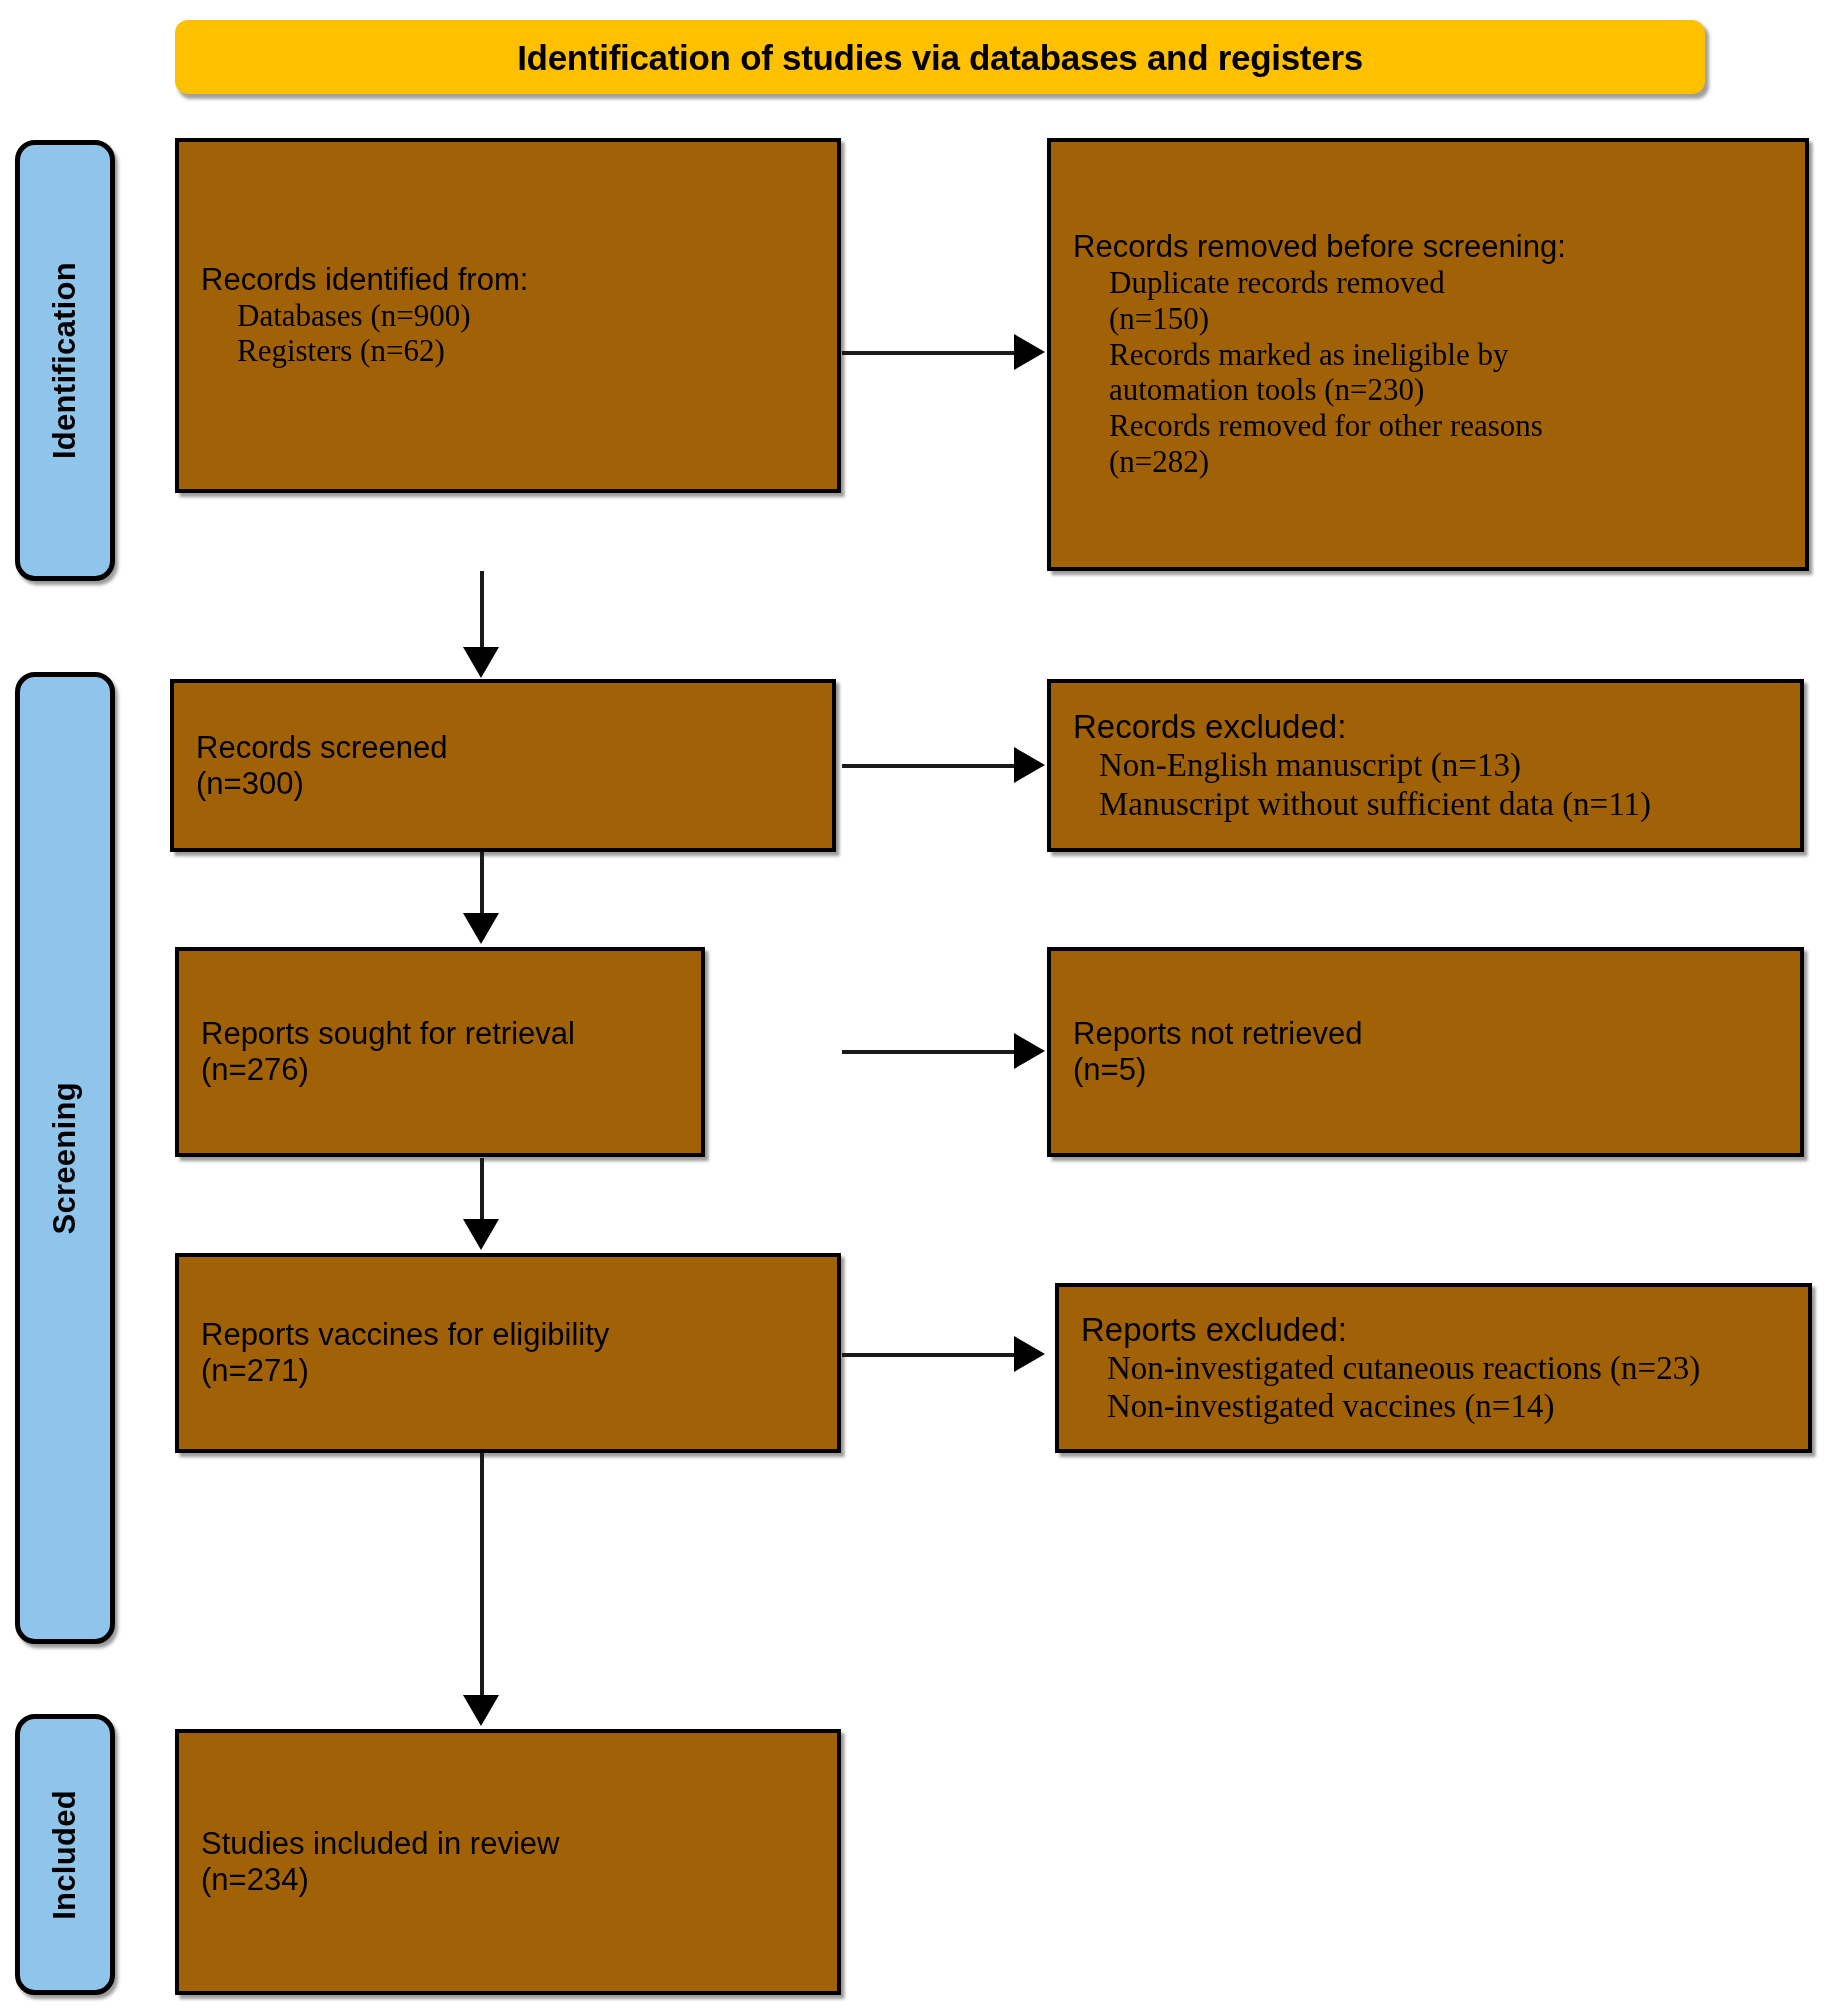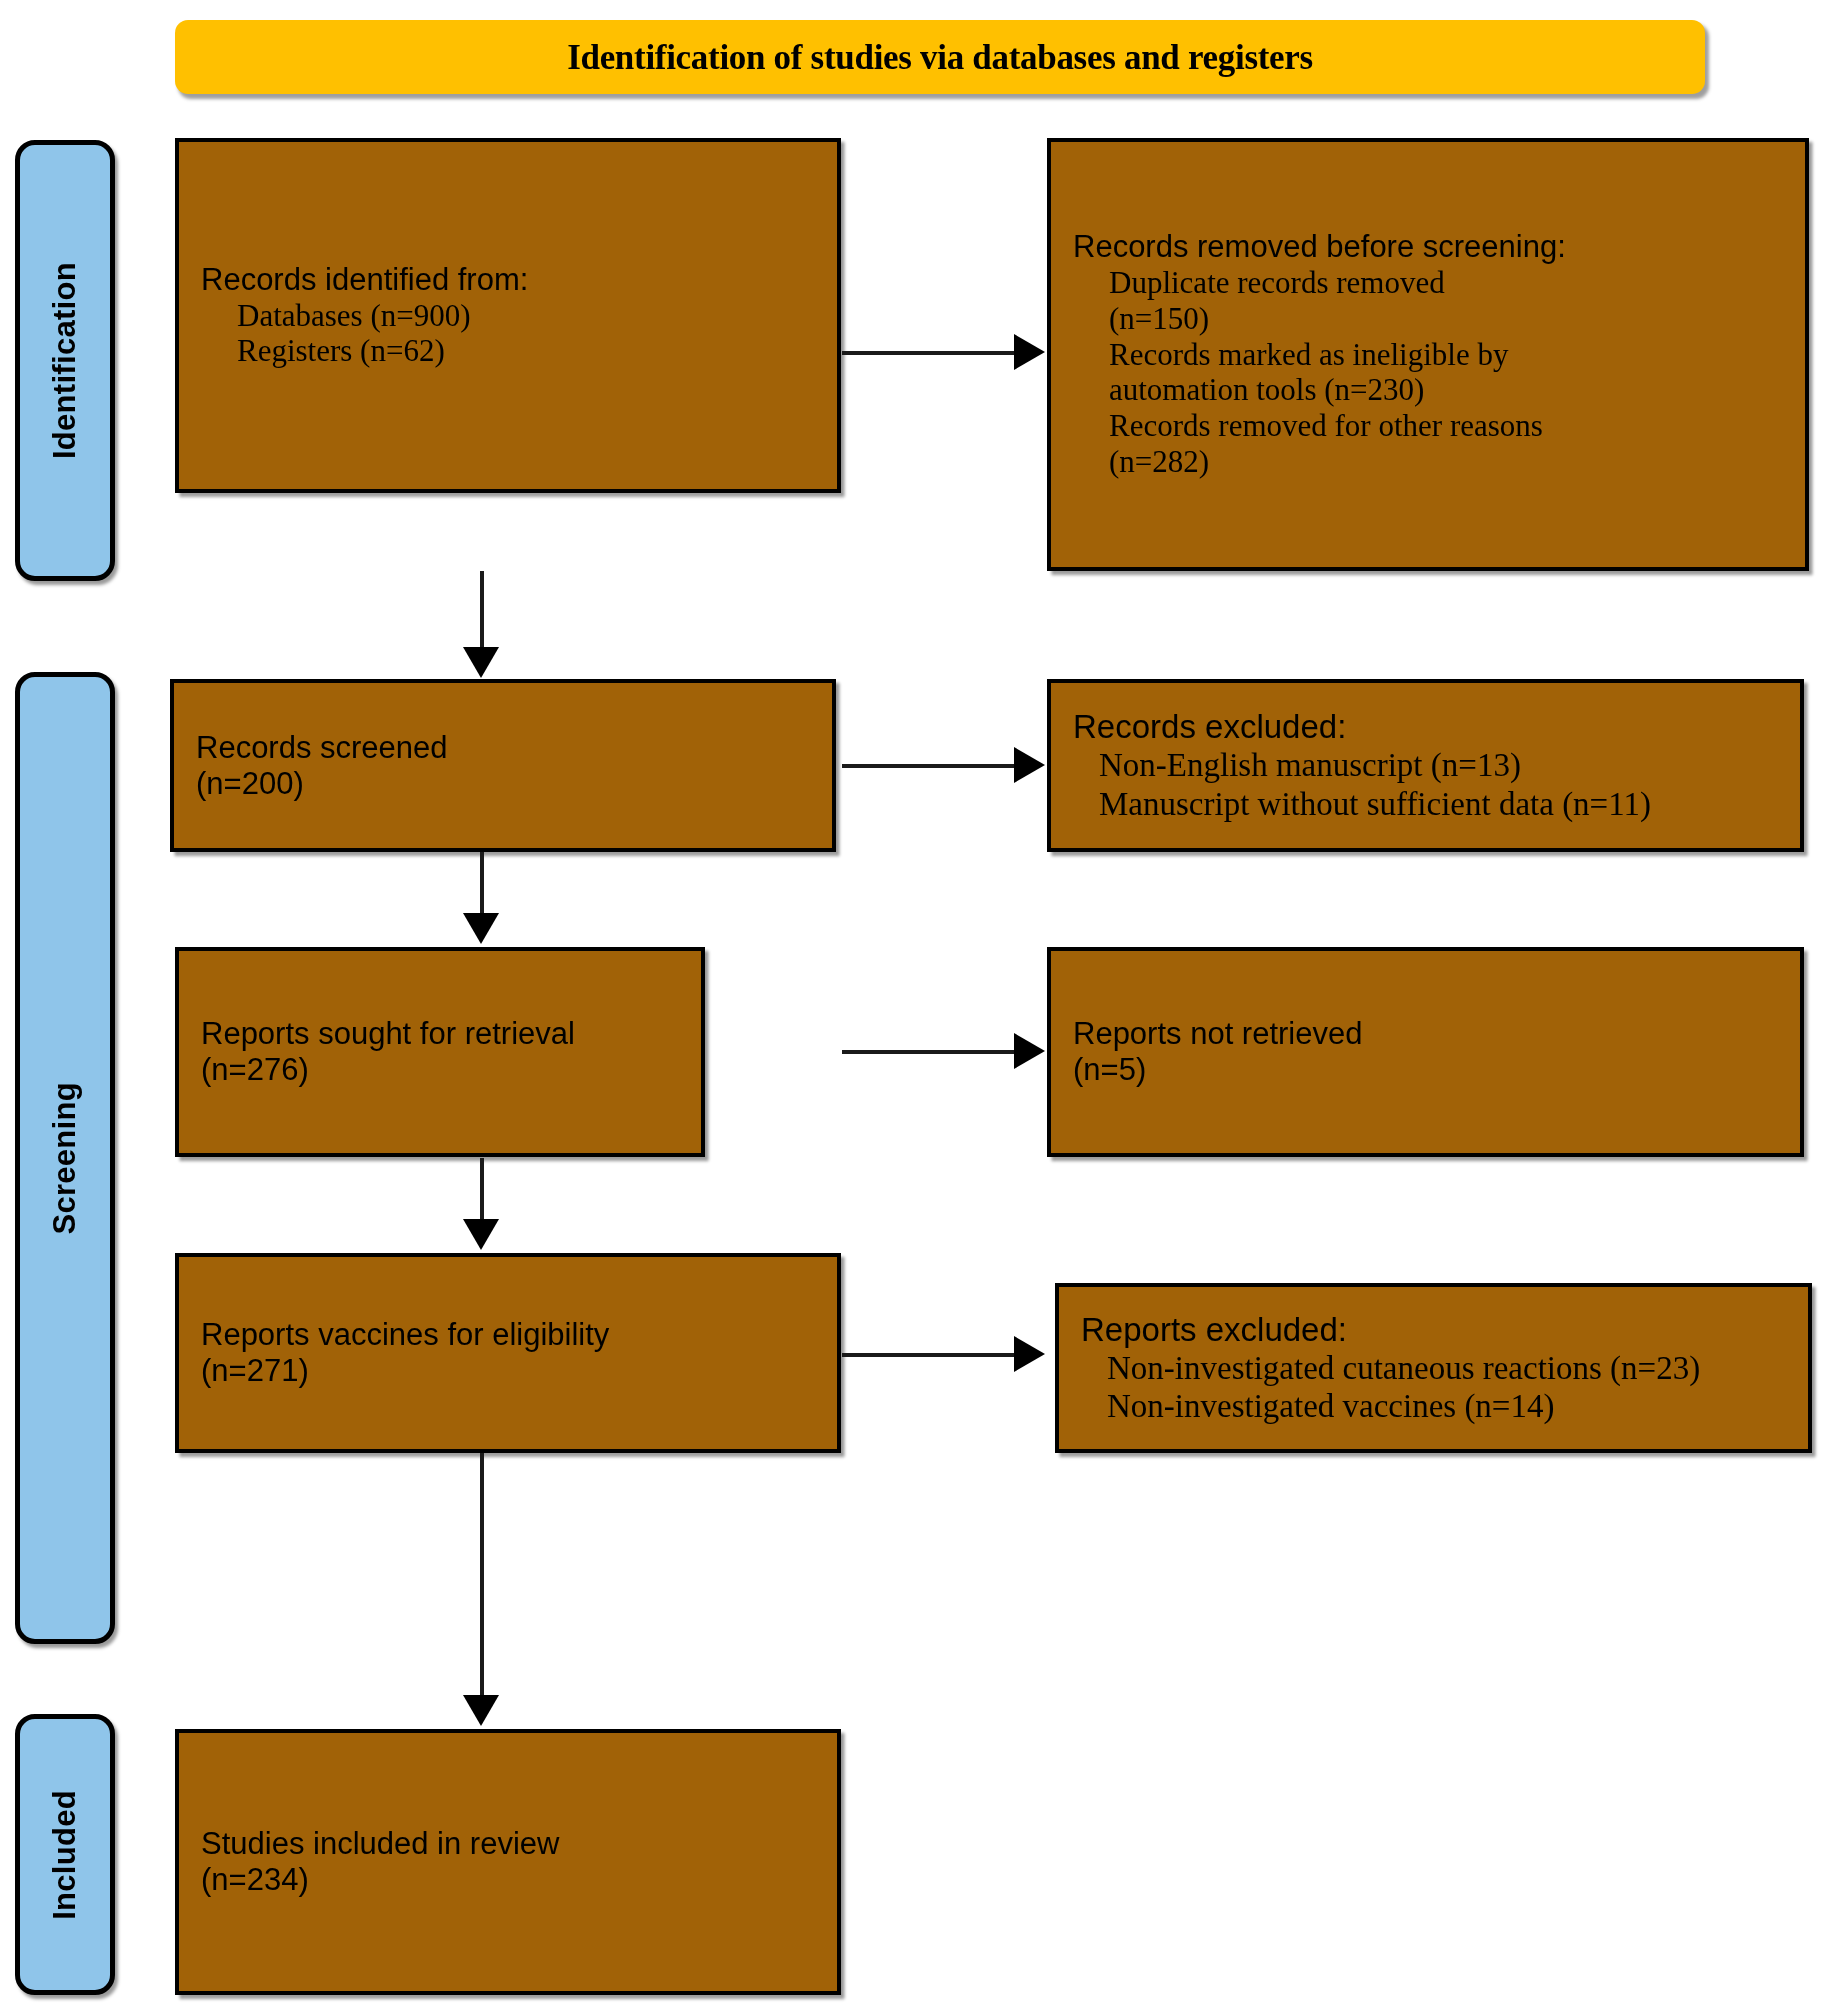--- a/index.html
+++ b/index.html
@@ -33,21 +33,20 @@
     align-items: center;
     justify-content: center;
   }
   .banner-text {
     font-size: 35px;
     font-weight: bold;
     letter-spacing: -0.3px;
     color: #000000;
     text-align: center;
     line-height: 1;
-    font-family: Liberation Serif, serif;
   }
 
   
   .stage-tab {
     position: absolute;
     background: #8FC5EA;
     border: 5.5px solid #000000;
     border-radius: 20px;
     box-shadow: 3px 4px 3.5px rgba(0,0,0,0.40);
     display: flex;
@@ -184,21 +183,21 @@
   </div>
 
   <div class="conn">
     <div class="v-line" style="left:480px; top:571px; height:79px;"></div>
     <div class="v-head" style="left:463px; top:647px;"></div>
   </div>
 
   <div class="fbox" id="box-screened">
     <div class="fbox-body">
       <div class="fline">Records screened</div>
-      <div class="fline">(n=200)</div>
+      <div class="fline">(n=300)</div>
     </div>
   </div>
 
   <div class="fbox" id="box-rec-excluded">
     <div class="fbox-body">
       <div class="fline small">Records excluded:</div>
       <div class="fline small indent">Non-English manuscript (n=13)</div>
       <div class="fline small indent">Manuscript without sufficient data (n=11)</div>
     </div>
   </div>

